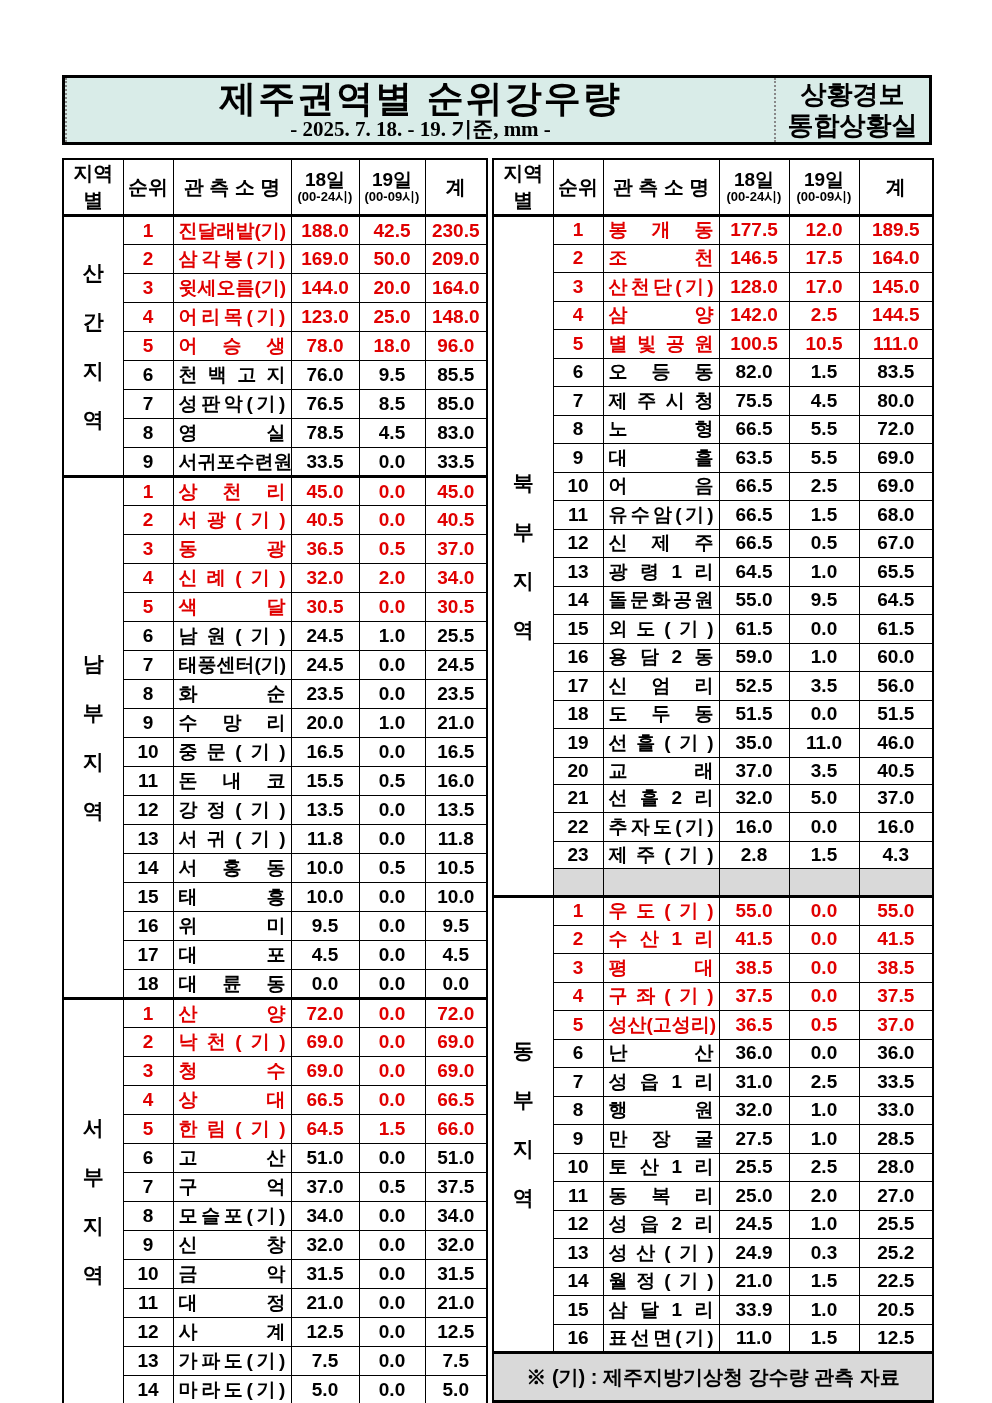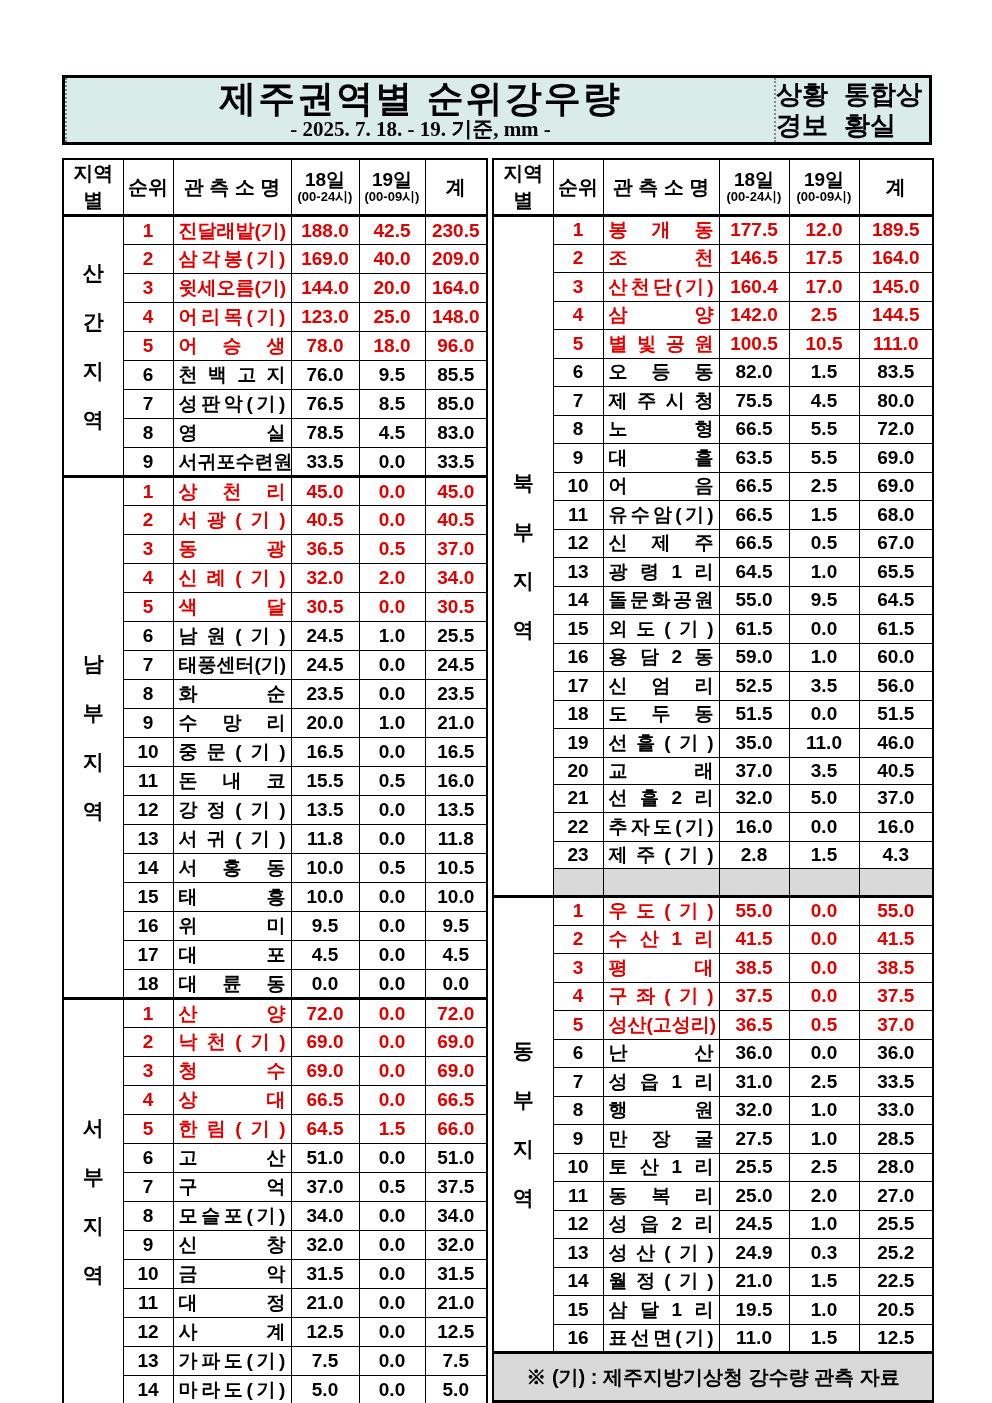--- a/index.html
+++ b/index.html
@@ -12,22 +12,22 @@
 
   
   .band{position:absolute;left:62px;top:75px;width:870px;height:70px;border:3px solid var(--bk);
         background:var(--band-bg);display:flex;align-items:stretch;}
   .band-left{width:254px;display:flex;flex-direction:column;justify-content:center;align-items:center;
              font-weight:bold;font-size:26px;line-height:31px;}
   .band-center{flex:1;border-left:2px dotted #888;border-right:2px dotted #888;display:flex;
                flex-direction:column;align-items:center;justify-content:center;}
   .title{font-size:37px;font-weight:800;letter-spacing:2px;line-height:39px;white-space:nowrap;}
   .subtitle{font-family:"Liberation Serif",serif;font-size:21px;font-weight:bold;line-height:23px;white-space:nowrap;}
-  .band-right{width:153px;display:flex;flex-direction:row;justify-content:center;align-items:center;
-              font-weight:bold;font-size:26px;line-height:31px;}
+  .band-right{width:153px;display:flex;flex-direction:column;justify-content:center;align-items:center;
+              font-weight:bold;font-size:26px;line-height:31px;text-align:right;}
 
   
   table{position:absolute;border-collapse:collapse;table-layout:fixed;background:#fff;
         border:2px solid var(--bk);border-bottom:3px solid var(--bk);}
   #table-left{left:62px;top:158px;width:424px;}
   #table-right{left:492px;top:158px;width:440px;}
   th,td{border:1px solid var(--bk);padding:0;vertical-align:middle;}
   thead th{border-bottom:2px solid var(--bk);font-size:20px;font-weight:bold;text-align:center;}
   .h-main{font-size:19px;font-weight:bold;line-height:20px;}
   .h-sub{font-size:13px;font-weight:bold;line-height:14px;}
@@ -116,21 +116,21 @@
             <div class="name-wrap">
               <span>삼</span>
               <span>각</span>
               <span>봉</span>
               <span>(</span>
               <span>기</span>
               <span>)</span>
             </div>
           </td>
           <td class="num hl">169.0</td>
-          <td class="num hl">40.0</td>
+          <td class="num hl">50.0</td>
           <td class="num hl">209.0</td>
         </tr>
         <tr style="height: 29px;">
           <td class="rank hl">3</td>
           <td class="name hl">
             <div class="name-wrap">
               <span>윗</span>
               <span>세</span>
               <span>오</span>
               <span>름</span>
@@ -742,21 +742,21 @@
           <td class="name hl">
             <div class="name-wrap">
               <span>산</span>
               <span>천</span>
               <span>단</span>
               <span>(</span>
               <span>기</span>
               <span>)</span>
             </div>
           </td>
-          <td class="num hl">160.4</td>
+          <td class="num hl">128.0</td>
           <td class="num hl">17.0</td>
           <td class="num hl">145.0</td>
         </tr>
         <tr style="height: 28.5px;">
           <td class="rank hl">4</td>
           <td class="name hl">
             <div class="name-wrap">
               <span>삼</span>
               <span>양</span>
             </div>
@@ -1240,21 +1240,21 @@
         <tr style="height: 28.5px;">
           <td class="rank">15</td>
           <td class="name">
             <div class="name-wrap">
               <span>삼</span>
               <span>달</span>
               <span>1</span>
               <span>리</span>
             </div>
           </td>
-          <td class="num">19.5</td>
+          <td class="num">33.9</td>
           <td class="num">1.0</td>
           <td class="num">20.5</td>
         </tr>
         <tr style="height: 28.5px;">
           <td class="rank">16</td>
           <td class="name">
             <div class="name-wrap">
               <span>표</span>
               <span>선</span>
               <span>면</span>

